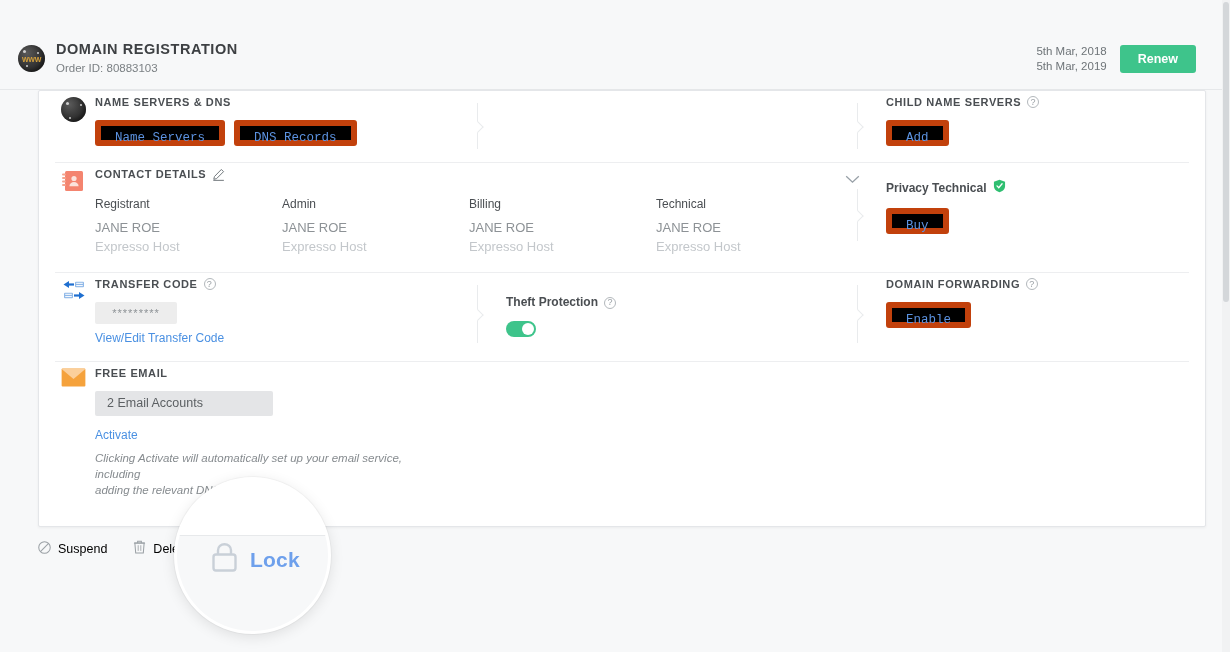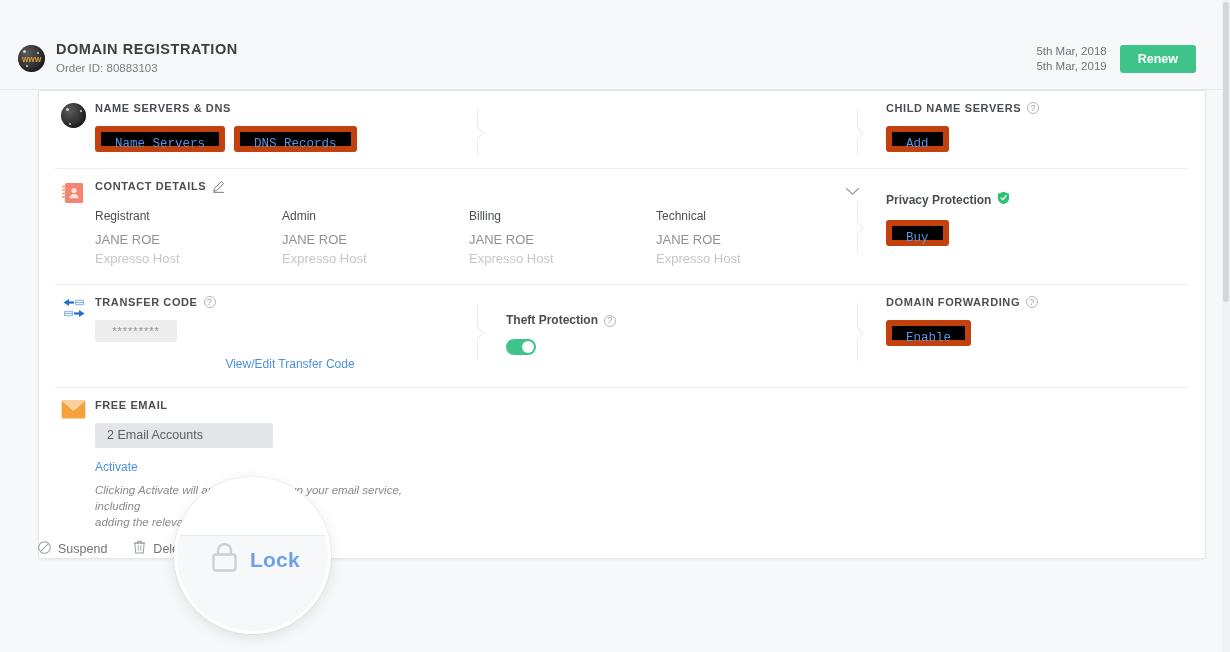--- a/index.html
+++ b/index.html
@@ -111,21 +111,21 @@
     width: 1168px;
     background: #ffffff;
     border: 1px solid #e4e6e9;
     border-radius: 2px;
     box-shadow: 0 1px 3px rgba(0,0,0,.05);
   }
 
   .section {
     position: relative;
     display: flex;
-    padding: 10px 0 16px 0;
+    padding: 4px 0 16px 0;
     border-bottom: 1px solid #edeef0;
     margin: 0 16px;
   }
   .section:last-child { border-bottom: none; }
 
   .sec-icon-col {
     width: 40px;
     flex: none;
     padding-left: 6px;
     padding-top: 2px;
@@ -263,21 +263,21 @@
     background: #ededed;
     border-radius: 2px;
     width: 82px;
     height: 22px;
     line-height: 22px;
     text-align: center;
     font-size: 11px;
     color: #8d9296;
     letter-spacing: 1px;
   }
-  .tc-link { display: block; margin-top: 15px; text-align: center; }
+  .tc-link { display: block; margin-top: 7px; }
   .tc-mid { position: absolute; left: 411px; top: 18px; }
   .theft-head {
     font-size: 12px;
     color: #4a4e52;
     font-weight: bold;
     display: flex; align-items: center; gap: 6px;
     line-height: 15px;
     text-align: center;
   }
   .toggle {
@@ -326,21 +326,21 @@
     position: absolute;
     left: 38px; top: 540px;
     display: flex;
     align-items: center;
     gap: 26px;
   }
   .action-item {
     display: flex;
     align-items: center;
     gap: 7px;
-    color: #737373;
+    color: #000000;
     font-size: 12.5px;
     cursor: pointer;
   }
 
   
   .magnifier {
     position: absolute;
     left: 174px; top: 477px;
     width: 157px; height: 157px;
     border-radius: 50%;
@@ -496,21 +496,21 @@
             </div>
           </div>
           <span class="chevron-down">
             <svg width="15" height="9" viewBox="0 0 16 10">
               <path d="M1 1.5 L8 8 L15 1.5" fill="none" stroke="#98a0a7" stroke-width="1.5"></path>
             </svg>
           </span>
           <div class="col-divider" style="left:762px; top:22px; height:52px;"></div>
           <div class="cd-right">
             <div class="privacy-head">
-              <span>Privacy Protection</span>
+              <span>Privacy Technical</span>
               <span>
                 <svg width="13" height="14" viewBox="0 0 14 15">
                   <path d="M7 .7 L13 2.8 V7.6 C13 11 10.4 13.4 7 14.3 C3.6 13.4 1 11 1 7.6 V2.8 Z" fill="#2fbf71"></path>
                   <path d="M4.3 7.4 L6.2 9.4 L9.8 5.1" fill="none" stroke="#ffffff" stroke-width="1.4" stroke-linecap="round"></path>
                 </svg>
               </span>
             </div>
             <div class="btn-outline">Buy</div>
           </div>
         </div>

